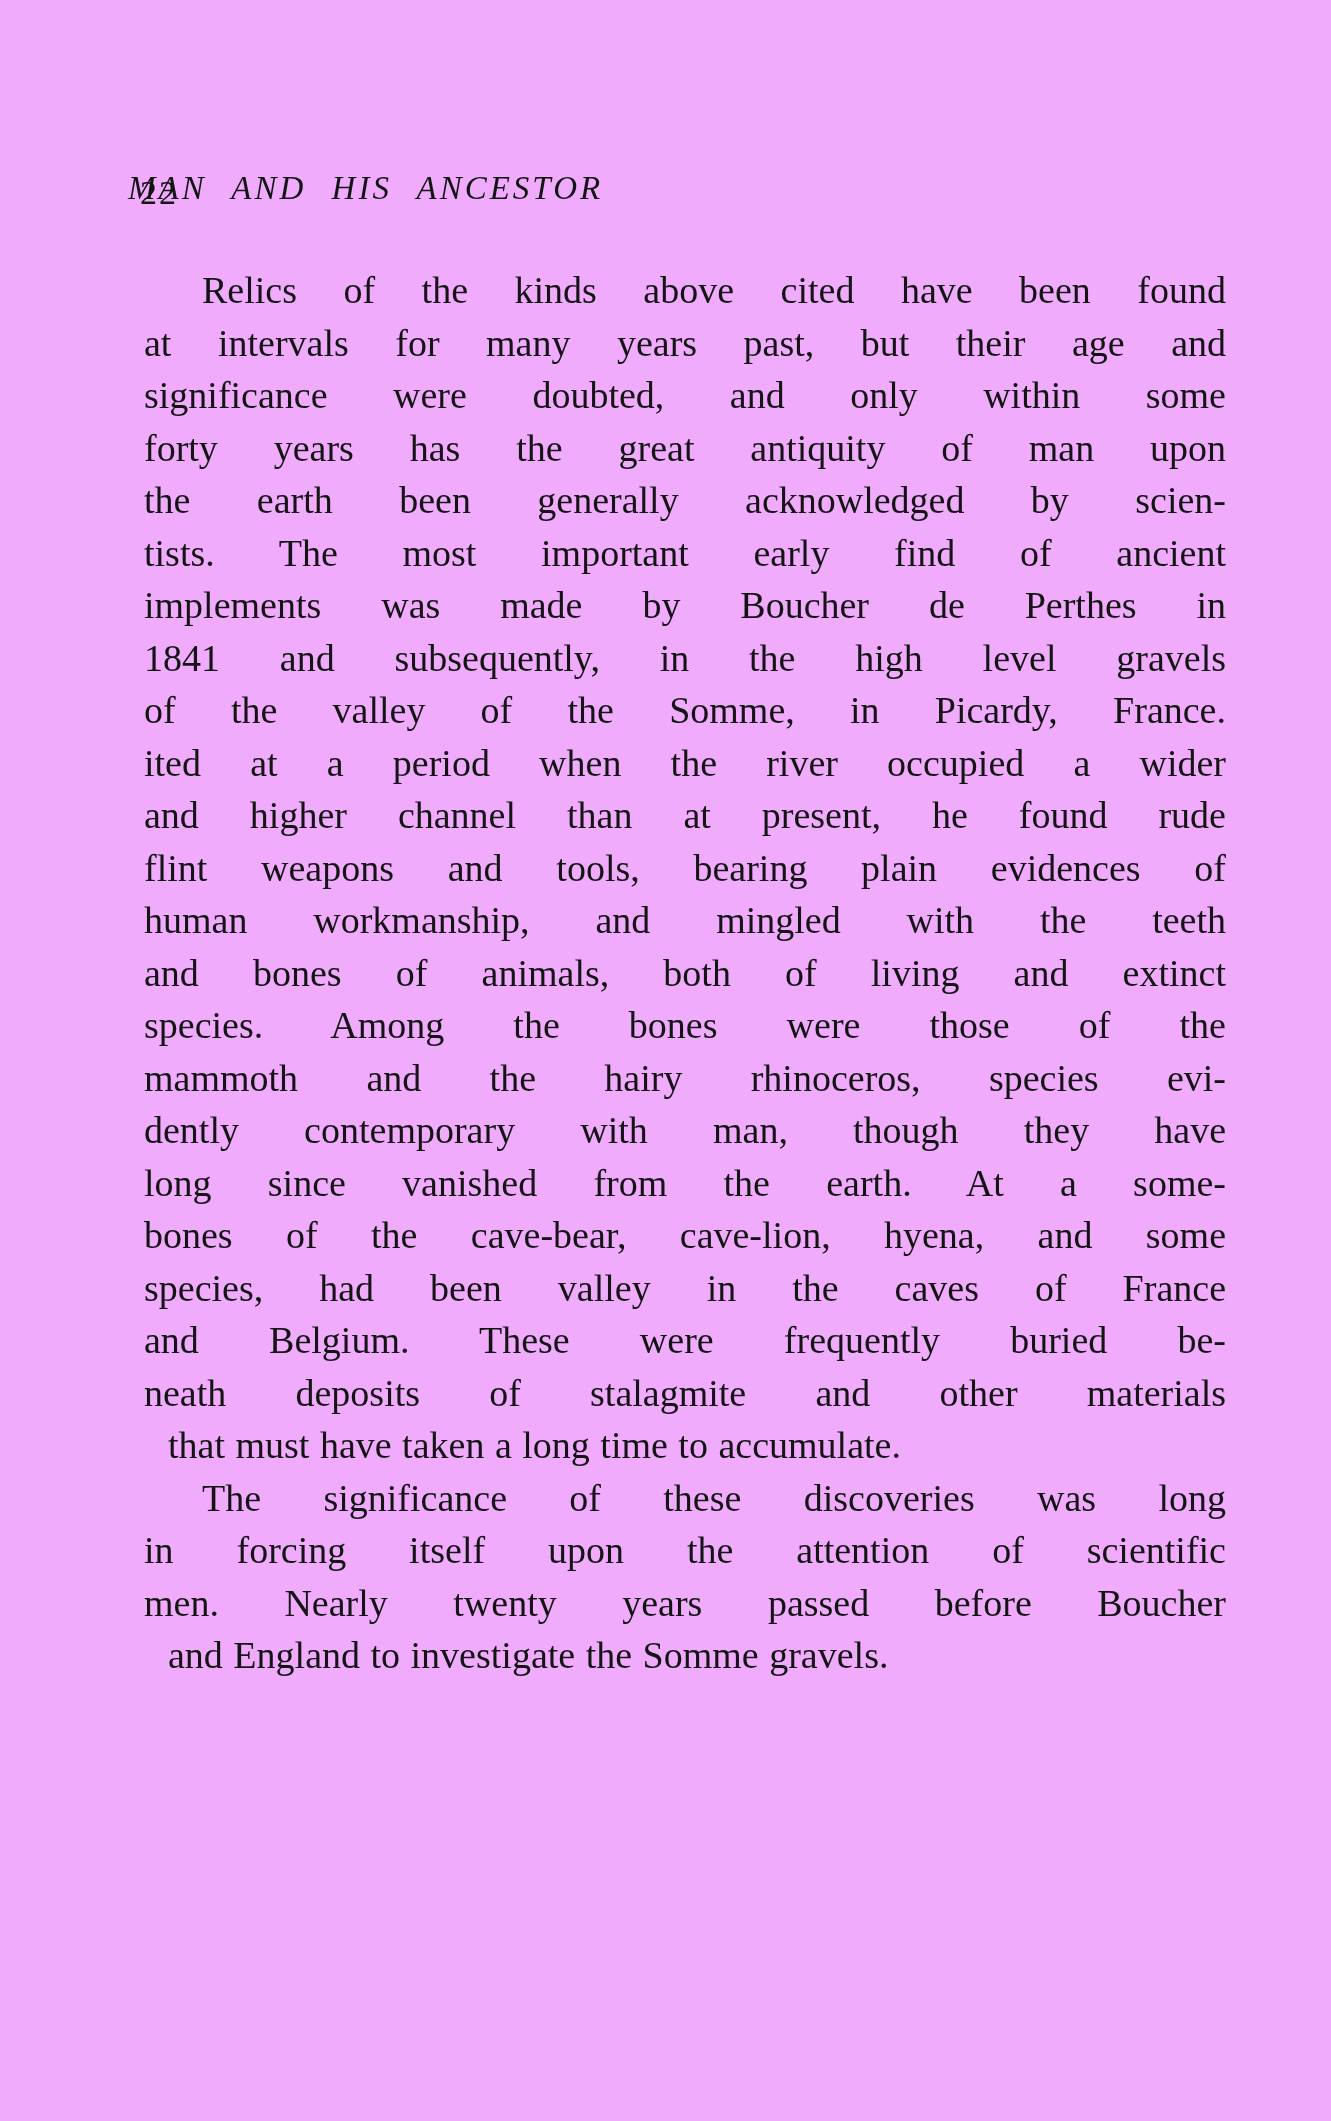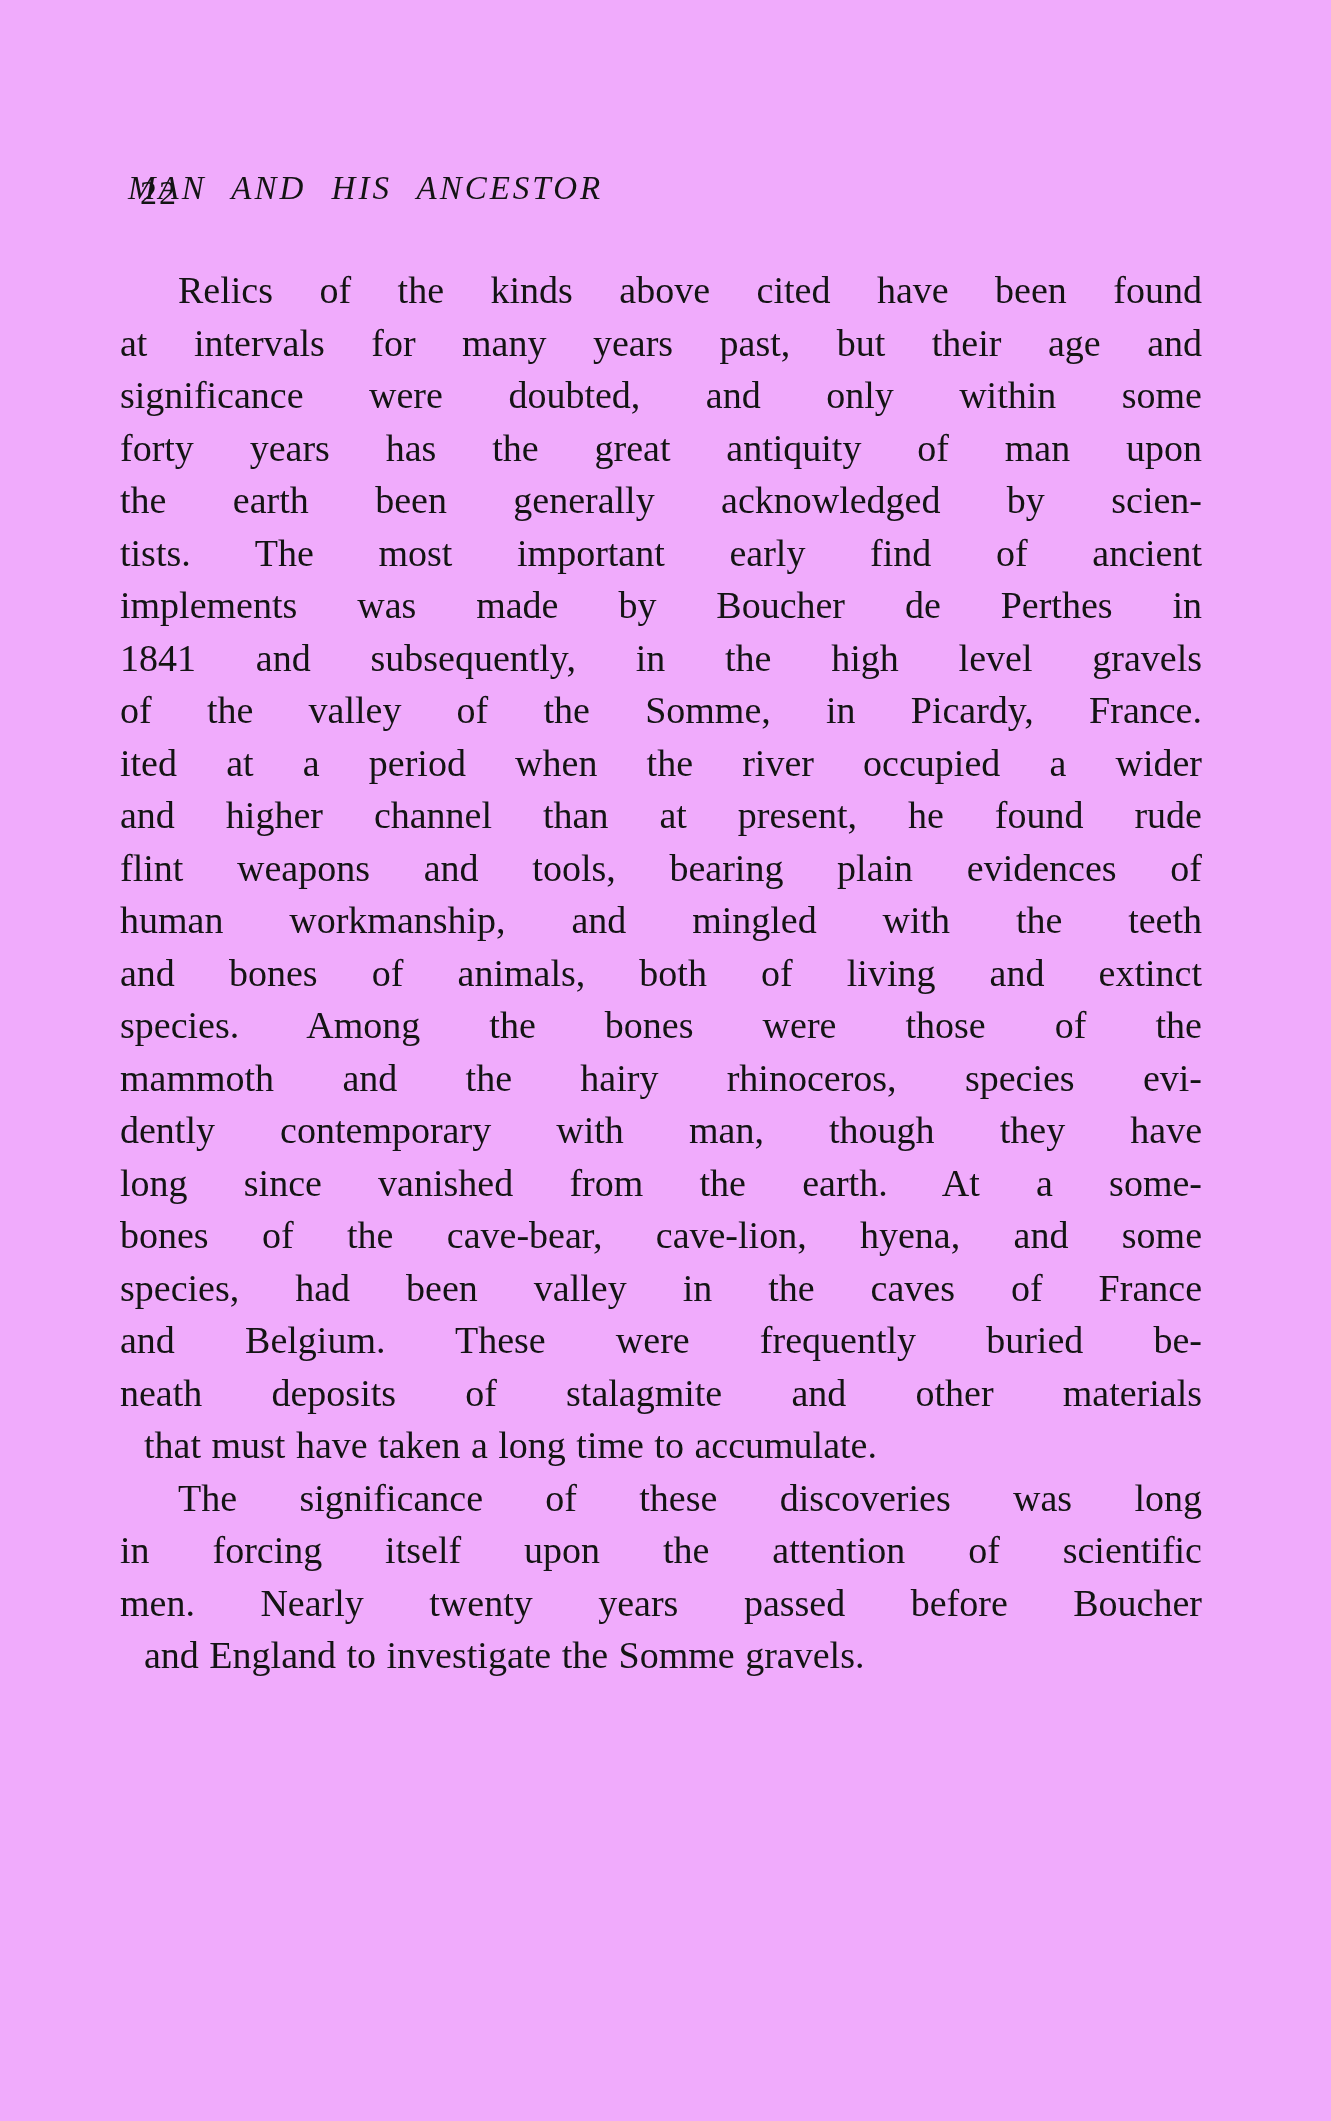--- a/index.html
+++ b/index.html
@@ -38,21 +38,21 @@
     display: block;
     font-style: italic;
     font-size: 33px;
     letter-spacing: 3px;
     word-spacing: 14px;
     white-space: nowrap;
   }
   .bodytext {
     position: absolute;
     top: 264px;
-    left: 120px;
+    left: 144px;
     width: 1082px;
   }
   .line {
     height: 52.5px;
     line-height: 52.5px;
     font-size: 38px;
     text-align: justify;
     text-align-last: justify;
     word-spacing: 1px;
   }

